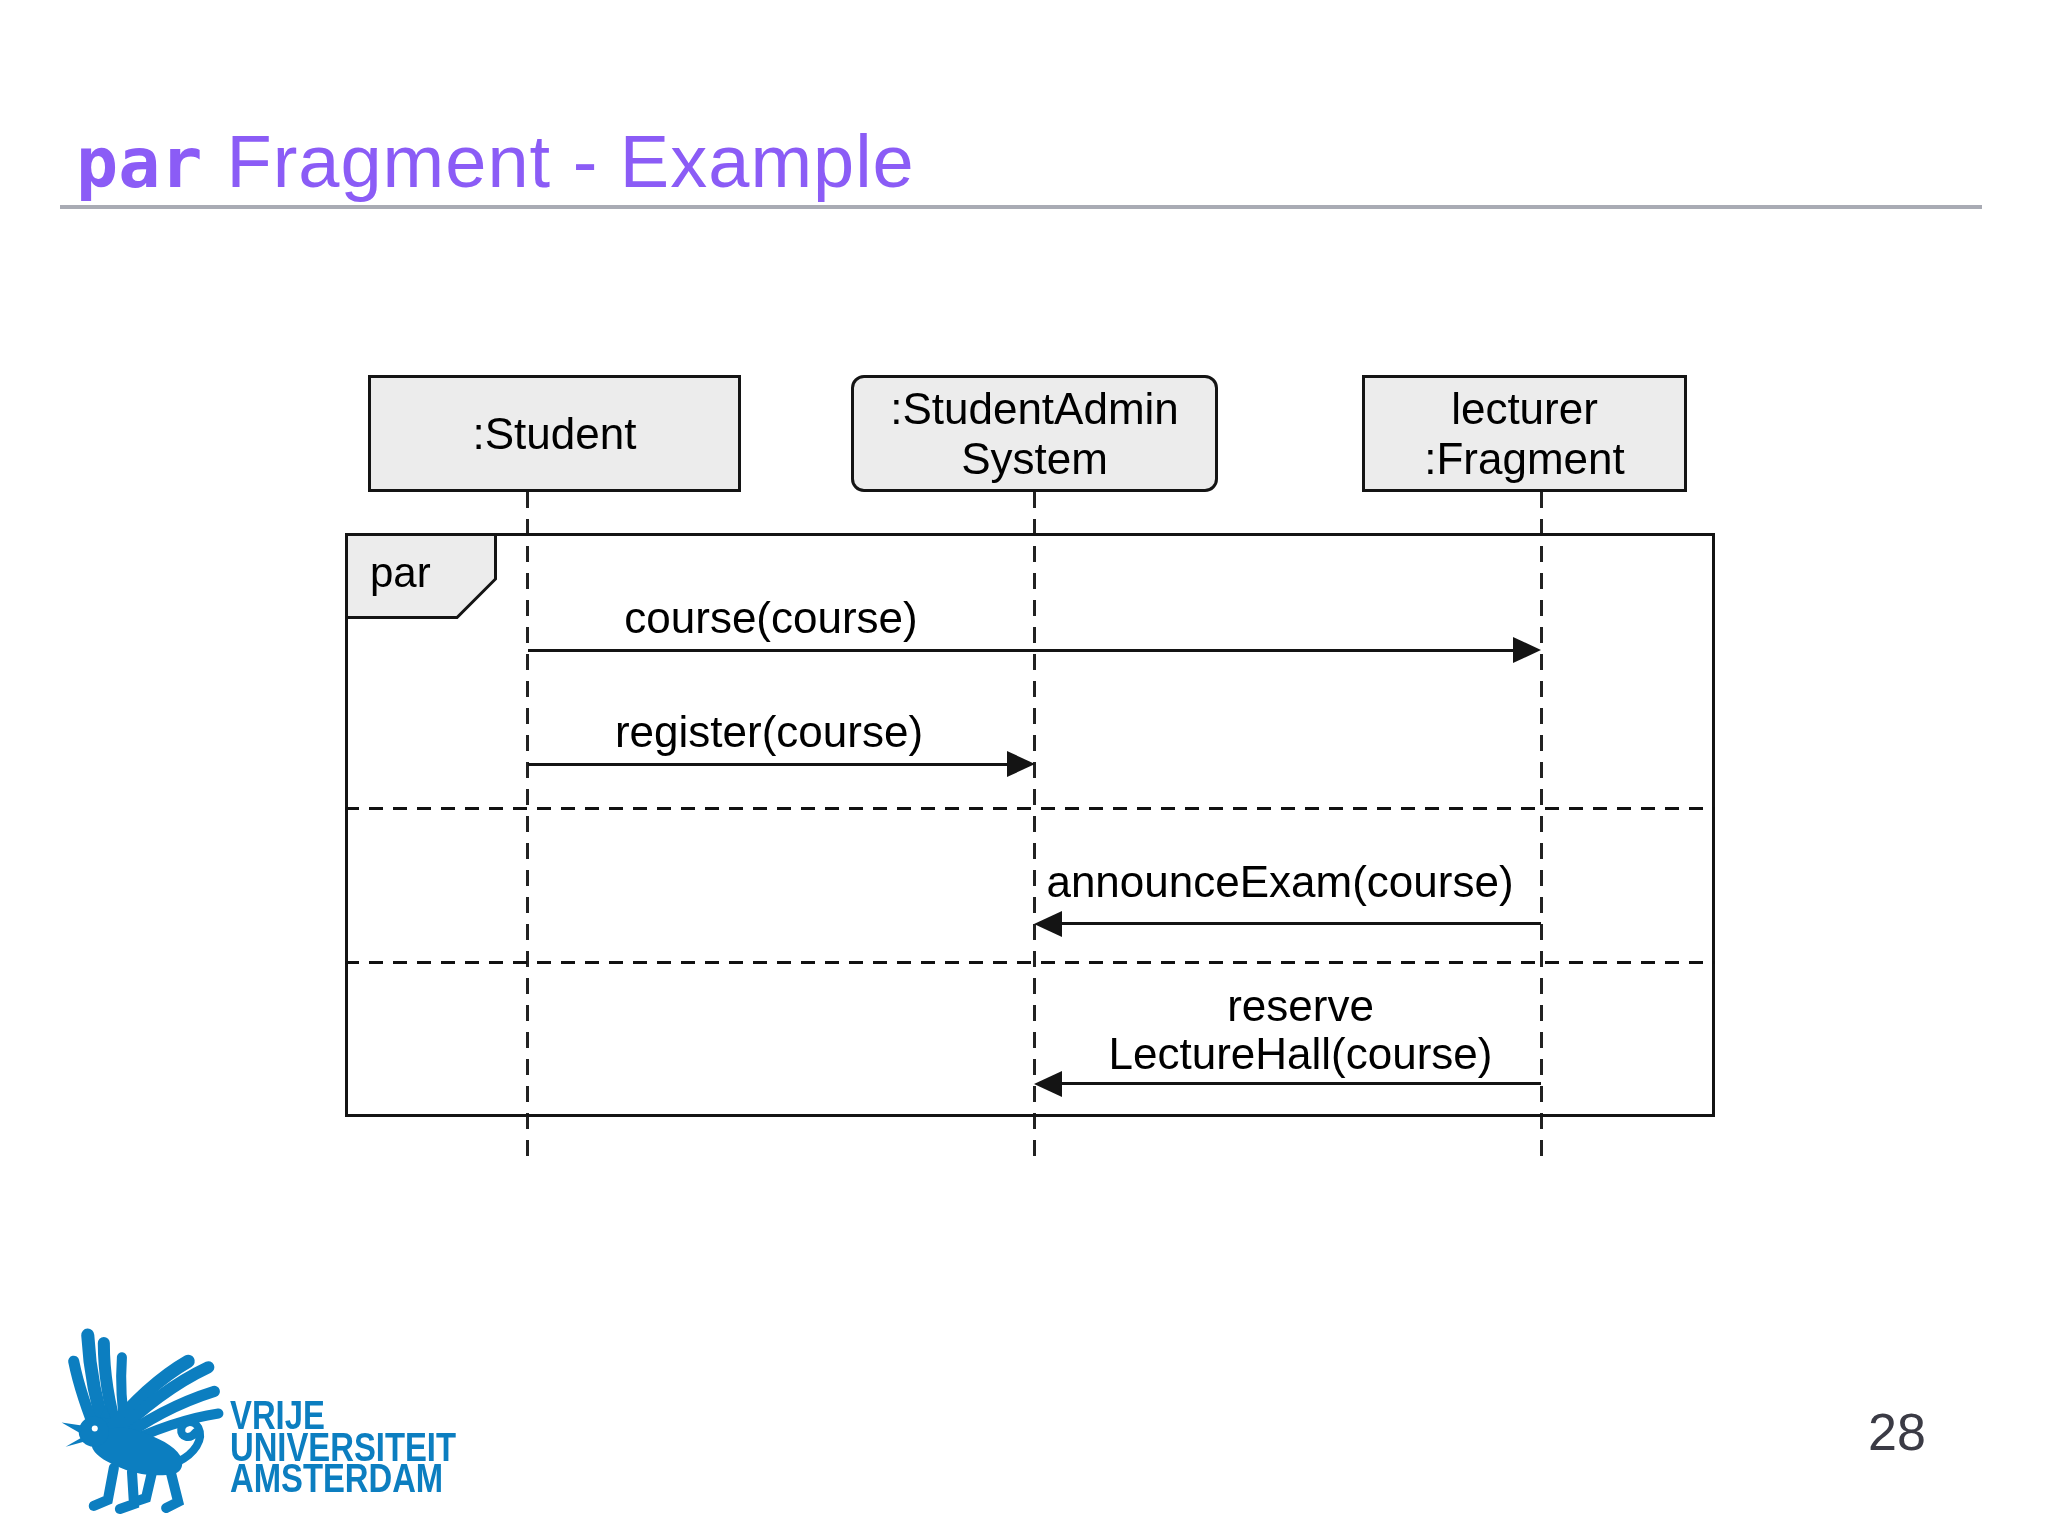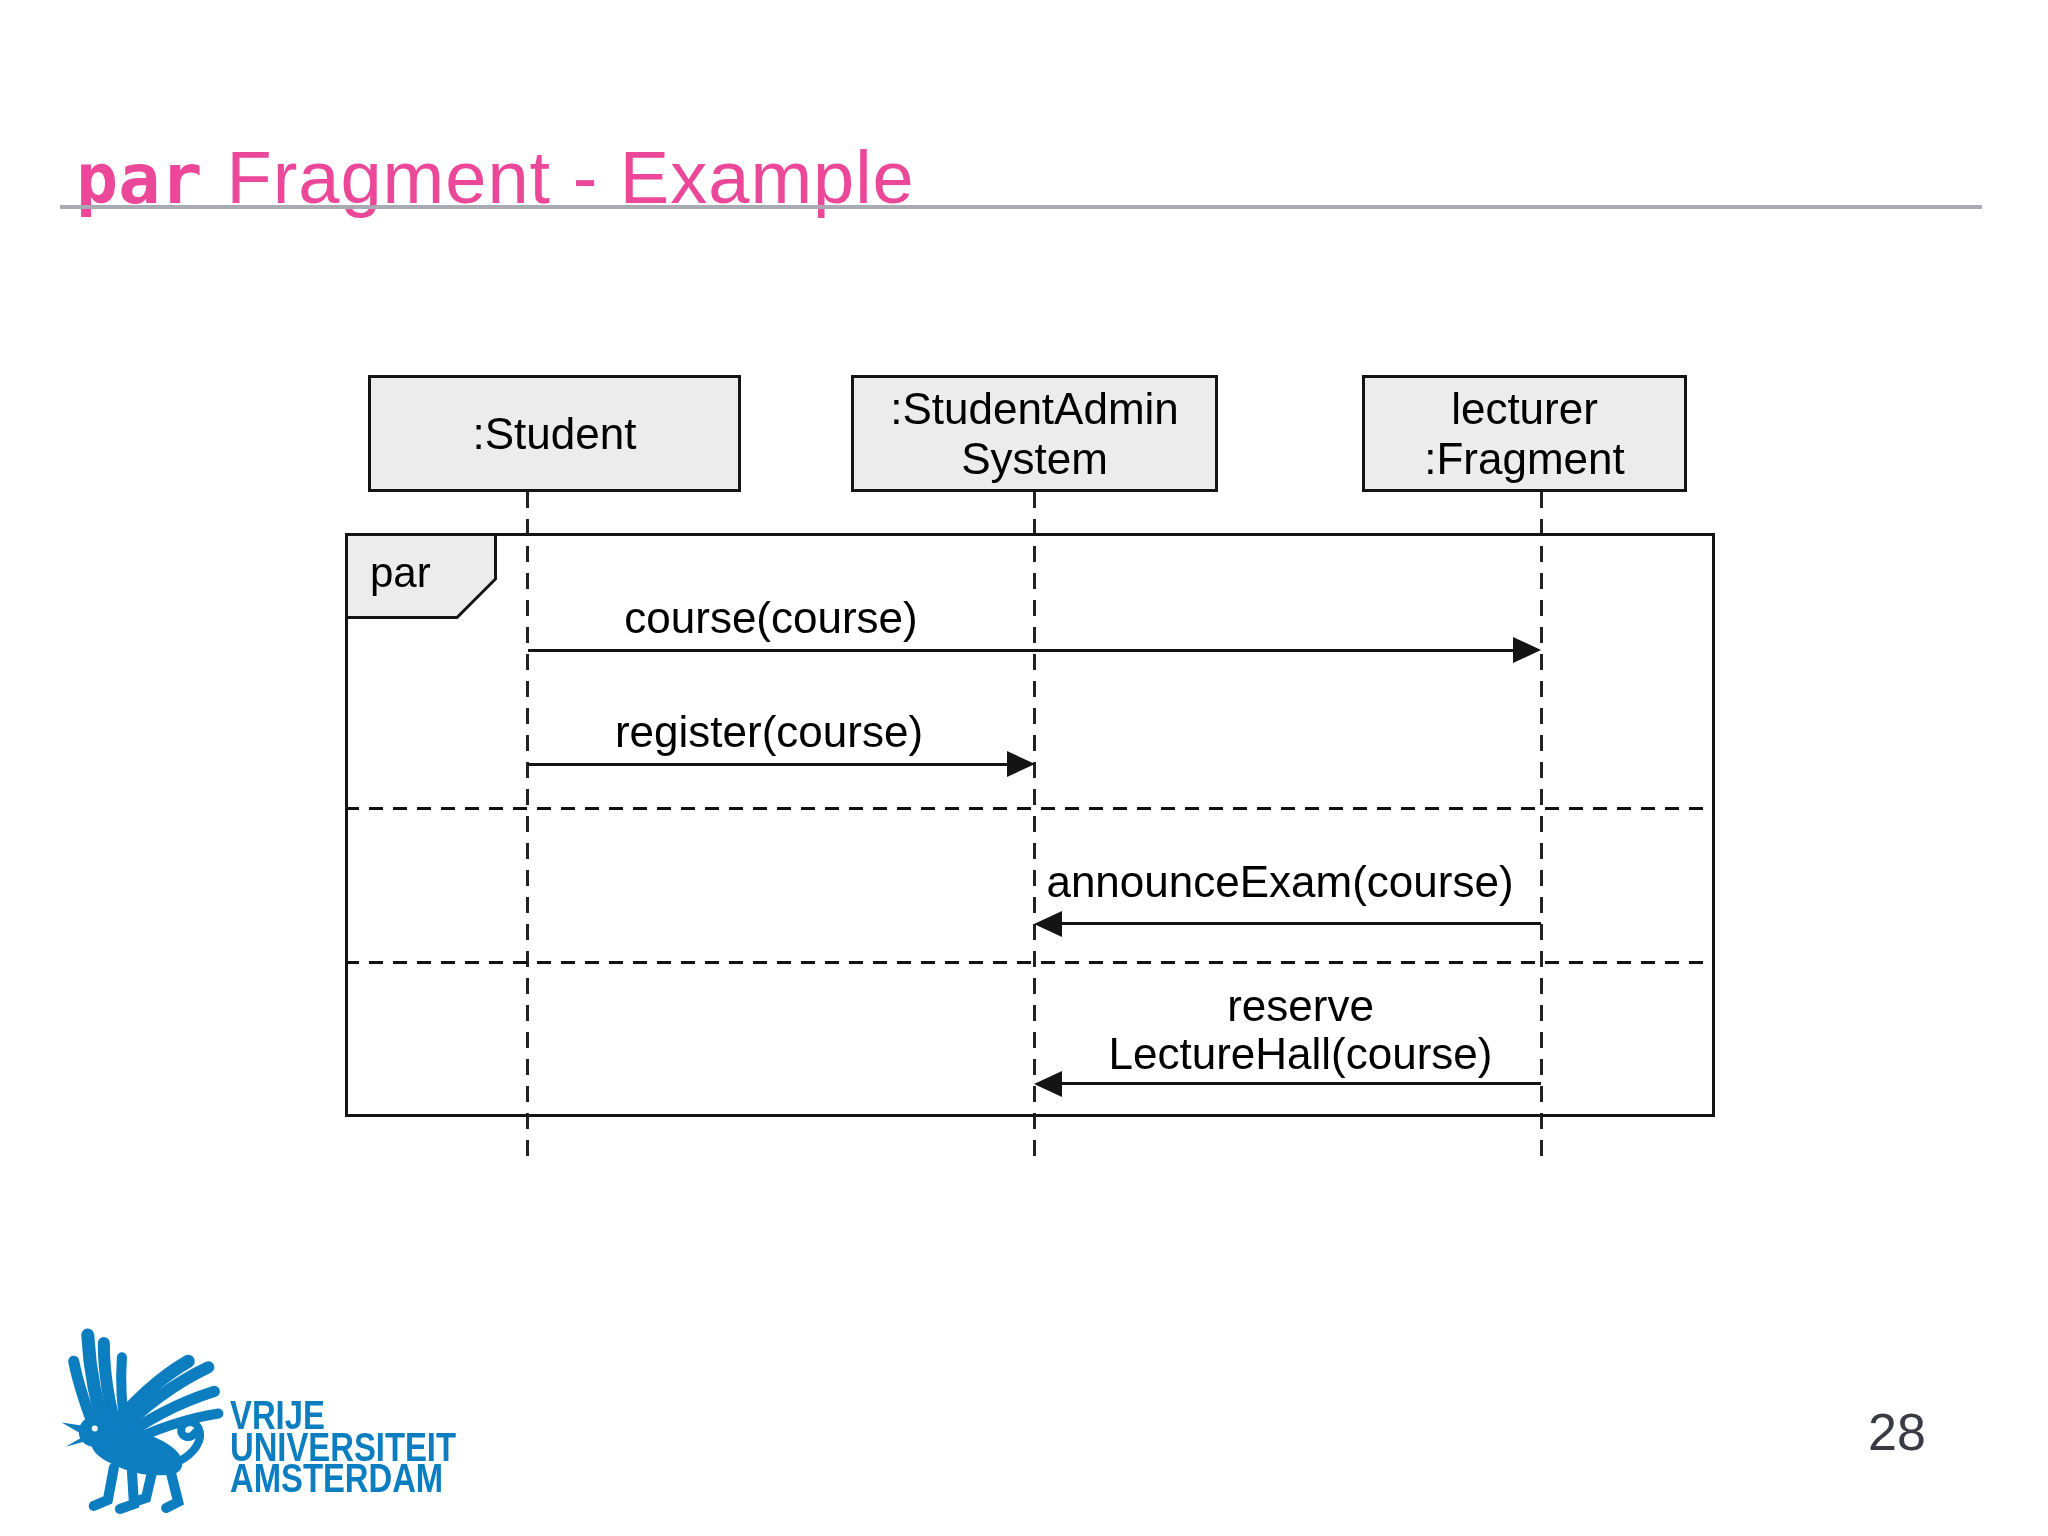--- a/index.html
+++ b/index.html
@@ -1,30 +1,30 @@
 <!DOCTYPE html>
 <html><head>
 <meta charset="utf-8">
 <style>
   html,body{margin:0;padding:0;background:#ffffff;}
   #slide{position:relative;width:2048px;height:1536px;background:#ffffff;overflow:hidden;
          font-family:"Liberation Sans", sans-serif;}
 
   
-  #title{position:absolute;left:76px;top:114px;height:100px;white-space:nowrap;color:#ec4899;}
+  #title{position:absolute;left:76px;top:98px;height:100px;white-space:nowrap;color:#8b5cf6;}
   #title .kw{font-family:"DejaVu Sans Mono", monospace;font-weight:bold;font-size:70px;}
   #title .rest{font-size:74px;font-weight:400;margin-left:24px;letter-spacing:1px;}
   #title-rule{position:absolute;left:60px;top:205px;width:1922px;height:4px;background:#a9abb4;}
 
   
   .head-box{position:absolute;top:375px;height:117px;background:#ececec;border:3px solid #141414;
             box-sizing:border-box;display:flex;flex-direction:column;justify-content:center;
             align-items:center;font-size:44px;line-height:50px;color:#000;}
   #head-student{left:368px;width:373px;}
-  #head-sas{left:851px;width:367px;}
+  #head-sas{left:851px;width:367px;border-radius:13px;}
   #head-prof{left:1362px;width:325px;}
 
   
   .lifeline{position:absolute;top:492px;height:666px;width:3px;
             background:repeating-linear-gradient(to bottom,#222 0 16px,transparent 16px 27px);}
   #ll-student{left:526px;}
   #ll-sas{left:1033px;}
   #ll-prof{left:1540px;}
 
   

